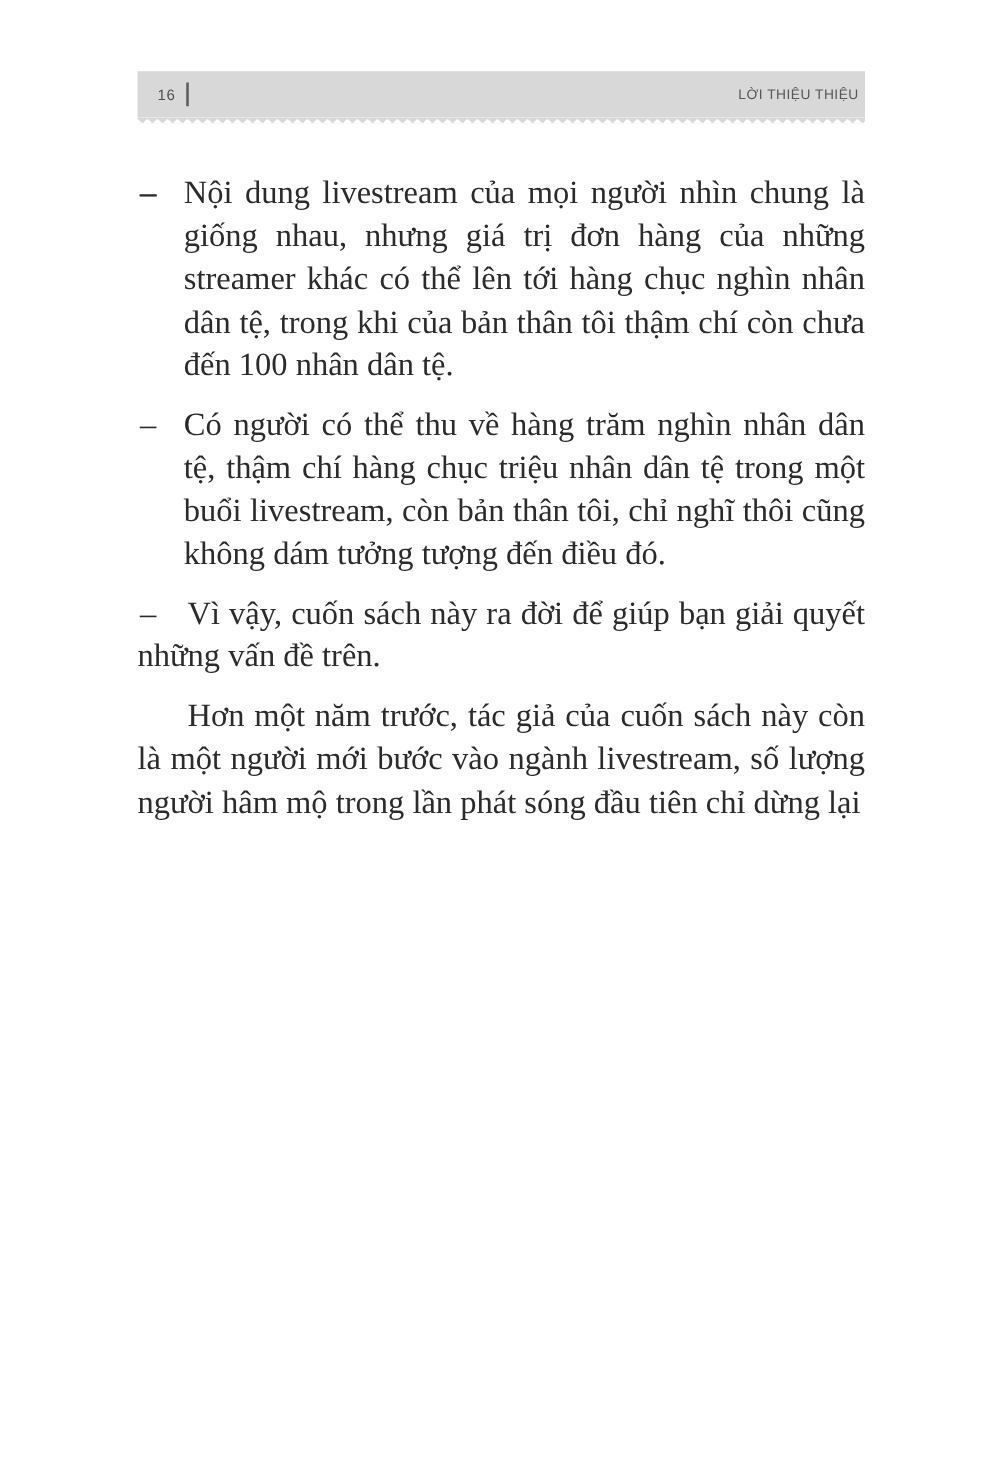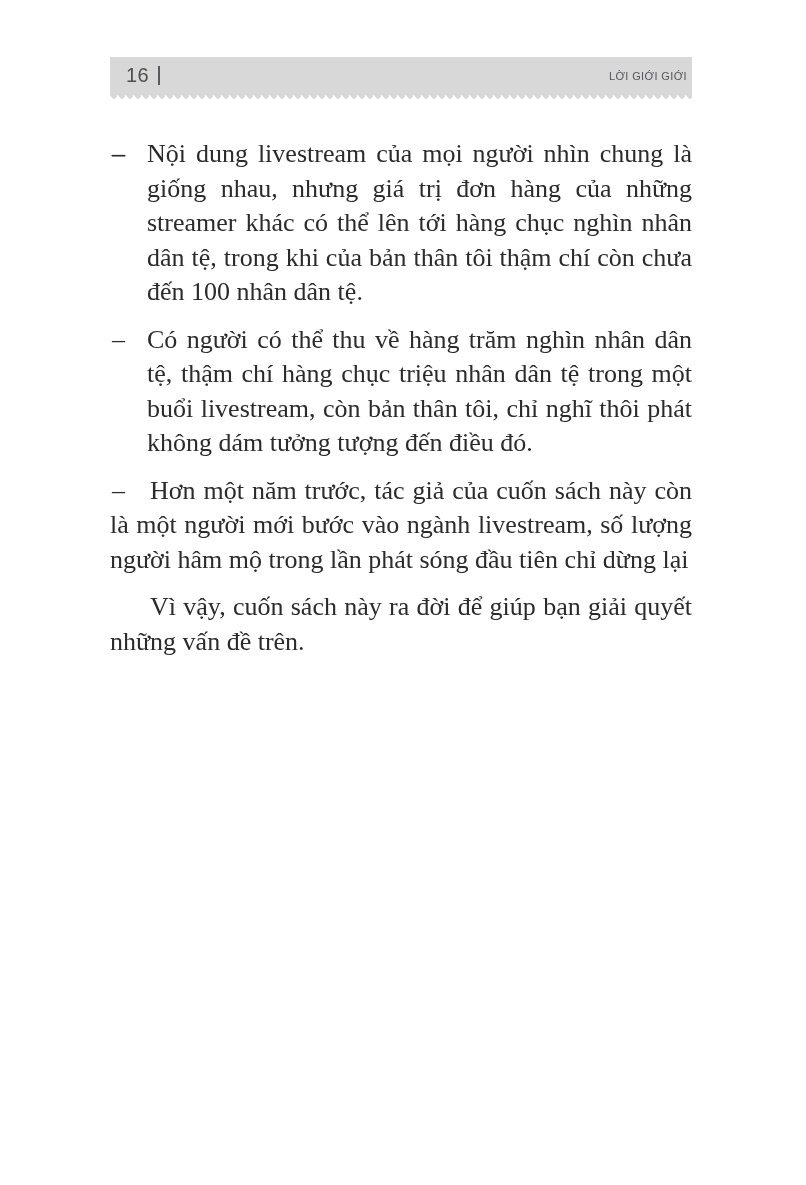--- a/index.html
+++ b/index.html
@@ -26,21 +26,21 @@
   }
   .band {
     display: flex;
     align-items: center;
     height: 37px;
     background: #d8d8d8;
   }
   .pagenum {
     margin-left: 16px;
     font-family: "Liberation Sans", "DejaVu Sans", sans-serif;
-    font-size: 20px;
+    font-size: 12px;
     color: #4f4f52;
     letter-spacing: 0.5px;
   }
   .pn-divider {
     width: 1.5px;
     height: 19px;
     margin-left: 9px;
     background: #5a5a5e;
   }
   .section {
@@ -95,43 +95,43 @@
 </style>
 </head>
 <body>
 
 <div class="page">
 
   <header class="running-head">
     <div class="band">
       <span class="pagenum">16</span>
       <span class="pn-divider"></span>
-      <span class="section">LỜI GIỚI GIỚI</span>
+      <span class="section">LỜI THIỆU THIỆU</span>
     </div>
     <div class="teeth"></div>
   </header>
 
   <main class="content">
     <ul class="bullets">
       <li>
         <span class="dash">–</span>
       </li>
       <li>
         <span class="dash">–</span>
       </li>
       <li>
         <span class="dash">–</span>
         <span>Nội dung livestream của mọi người nhìn chung là giống nhau, nhưng giá trị đơn hàng của những streamer khác có thể lên tới hàng chục nghìn nhân dân tệ, trong khi của bản thân tôi thậm chí còn chưa đến 100 nhân dân tệ.</span>
       </li>
       <li>
         <span class="dash">–</span>
-        <span>Có người có thể thu về hàng trăm nghìn nhân dân tệ, thậm chí hàng chục triệu nhân dân tệ trong một buổi livestream, còn bản thân tôi, chỉ nghĩ thôi phát không dám tưởng tượng đến điều đó.</span>
+        <span>Có người có thể thu về hàng trăm nghìn nhân dân tệ, thậm chí hàng chục triệu nhân dân tệ trong một buổi livestream, còn bản thân tôi, chỉ nghĩ thôi cũng không dám tưởng tượng đến điều đó.</span>
       </li>
       <li>
         <span class="dash">–</span>
       </li>
     </ul>
 
+    <p class="para">Vì vậy, cuốn sách này ra đời để giúp bạn giải quyết những vấn đề trên.</p>
     <p class="para">Hơn một năm trước, tác giả của cuốn sách này còn là một người mới bước vào ngành livestream, số lượng người hâm mộ trong lần phát sóng đầu tiên chỉ dừng lại</p>
-    <p class="para">Vì vậy, cuốn sách này ra đời để giúp bạn giải quyết những vấn đề trên.</p>
   </main>
 
 </div>
 
 </body></html>

